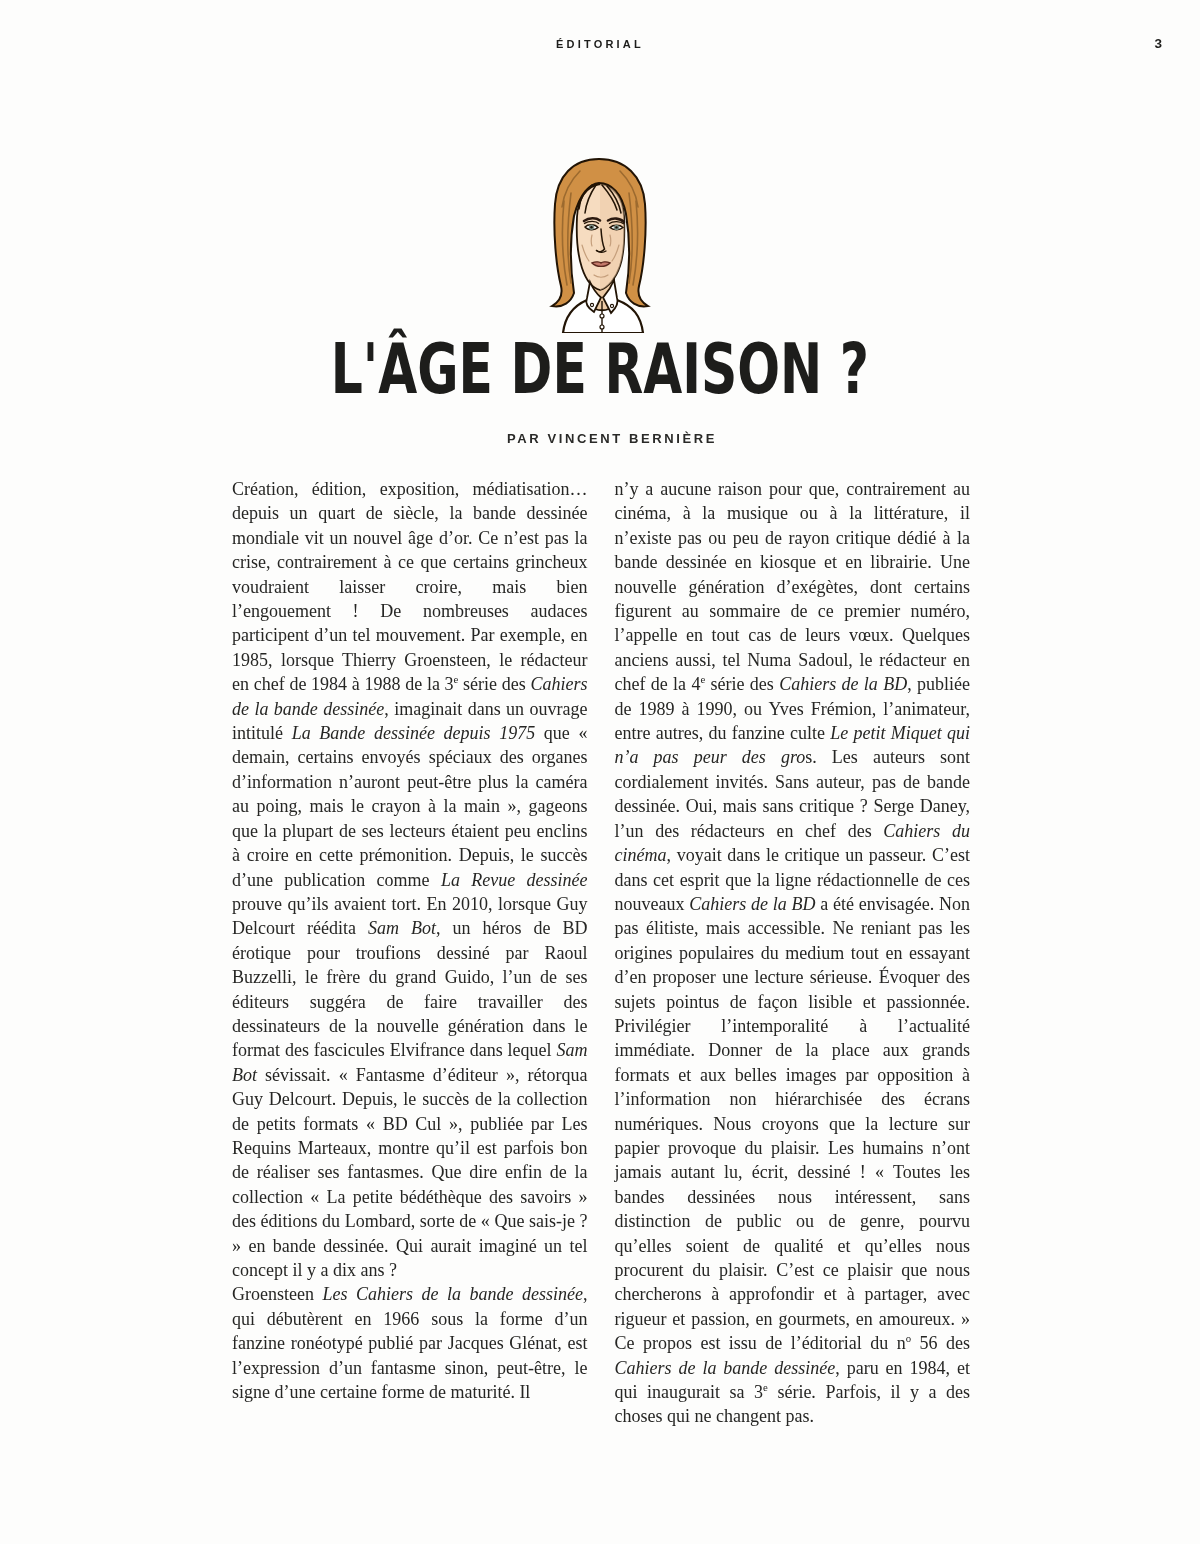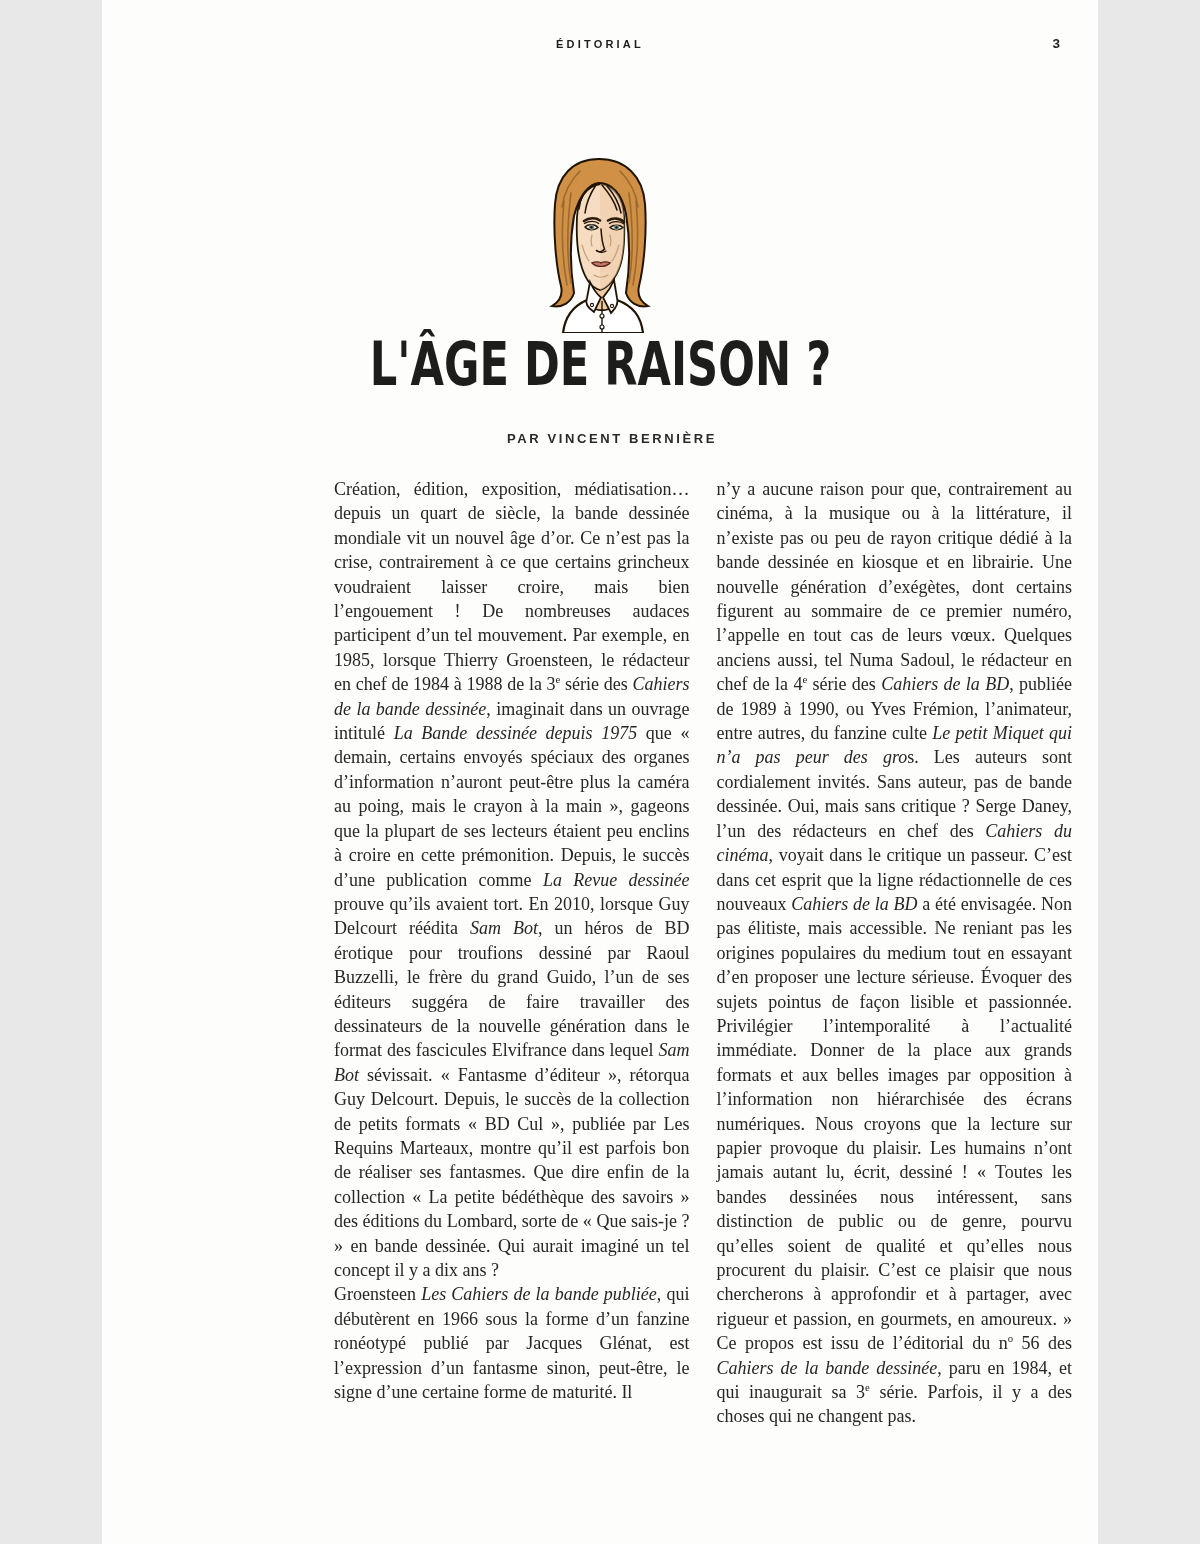--- a/index.html
+++ b/index.html
@@ -11,21 +11,21 @@
     --hair_shadow: #9c6a2f;
     --skin: #f6dcc0;
     --skin_shadow: #eccaa5;
     --lips: #c4796a;
     --iris: #7d8f85;
   }
   * { margin:0; padding:0; box-sizing:border-box; }
   html, body { background:#e8e8e8; }
   .page {
     position: relative;
-    width: 996px;
+    width: 1200px;
     height: 1544px;
     margin: 0 auto;
     background: var(--paper);
     overflow: hidden;
     color: var(--ink);
   }
   .runhead {
     position: absolute;
     top: 38px; left: 0; right: 0;
     text-align: center;
@@ -49,21 +49,21 @@
     transform: translateX(-50%);
     width: 132px; height: 178px;
   }
   .portrait svg { display:block; width:100%; height:100%; }
   .title {
     position: absolute;
     top: 334px; left: 0; right: 0;
     text-align: center;
     font-family: "DejaVu Sans", sans-serif;
     font-weight: bold;
-    font-size: 60px;
+    font-size: 70px;
     line-height: 1;
     white-space: nowrap;
     color: var(--ink);
   }
   .title .title-inner {
     display: inline-block;
     transform: scaleX(0.72);
     transform-origin: center;
     letter-spacing: 0px;
   }
@@ -190,20 +190,20 @@
 
   <h1 class="title">
     <span class="title-inner">L'ÂGE DE RAISON ?</span>
   </h1>
 
   <div class="byline">PAR VINCENT BERNIÈRE</div>
 
   <div class="columns">
     <div class="col">
         <p class="para"><span>Création, édition, exposition, médiatisation… depuis un quart de siècle, la bande dessinée mondiale vit un nouvel âge d’or. Ce n’est pas la crise, contrairement à ce que certains grincheux voudraient laisser croire, mais bien l’engouement ! De nombreuses audaces participent d’un tel mouvement. Par exemple, en 1985, lorsque Thierry Groensteen, le rédacteur en chef de 1984 à 1988 de la 3</span><sup>e</sup><span> série des </span><span class="it">Cahiers de la bande dessinée</span><span>, imaginait dans un ouvrage intitulé </span><span class="it">La Bande dessinée depuis 1975</span><span> que « demain, certains envoyés spéciaux des organes d’information n’auront peut-être plus la caméra au poing, mais le crayon à la main », gageons que la plupart de ses lecteurs étaient peu enclins à croire en cette prémonition. Depuis, le succès d’une publication comme </span><span class="it">La Revue dessinée</span><span> prouve qu’ils avaient tort. En 2010, lorsque Guy Delcourt réédita </span><span class="it">Sam Bot</span><span>, un héros de BD érotique pour troufions dessiné par Raoul Buzzelli, le frère du grand Guido, l’un de ses éditeurs suggéra de faire travailler des dessinateurs de la nouvelle génération dans le format des fascicules Elvifrance dans lequel </span><span class="it">Sam Bot</span><span> sévissait. « Fantasme d’éditeur », rétorqua Guy Delcourt. Depuis, le succès de la collection de petits formats « BD Cul », publiée par Les Requins Marteaux, montre qu’il est parfois bon de réaliser ses fantasmes. Que dire enfin de la collection « La petite bédéthèque des savoirs » des éditions du Lombard, sorte de « Que sais-je ? » en bande dessinée. Qui aurait imaginé un tel concept il y a dix ans ?</span></p>
-        <p class="para"><span>Groensteen </span><span class="it">Les Cahiers de la bande publiée</span><span>, qui débutèrent en 1966 sous la forme d’un fanzine ronéotypé publié par Jacques Glénat, est l’expression d’un fantasme sinon, peut-être, le signe d’une certaine forme de maturité. Il</span></p>
+        <p class="para"><span>Groensteen </span><span class="it">Les Cahiers de la bande dessinée</span><span>, qui débutèrent en 1966 sous la forme d’un fanzine ronéotypé publié par Jacques Glénat, est l’expression d’un fantasme sinon, peut-être, le signe d’une certaine forme de maturité. Il</span></p>
       </div>
     <div class="col">
         <p class="para"><span>n’y a aucune raison pour que, contrairement au cinéma, à la musique ou à la littérature, il n’existe pas ou peu de rayon critique dédié à la bande dessinée en kiosque et en librairie. Une nouvelle génération d’exégètes, dont certains figurent au sommaire de ce premier numéro, l’appelle en tout cas de leurs vœux. Quelques anciens aussi, tel Numa Sadoul, le rédacteur en chef de la 4</span><sup>e</sup><span> série des </span><span class="it">Cahiers de la BD</span><span>, publiée de 1989 à 1990, ou Yves Frémion, l’animateur, entre autres, du fanzine culte </span><span class="it">Le petit Miquet qui n’a pas peur des gro</span><span>s. Les auteurs sont cordialement invités. Sans auteur, pas de bande dessinée. Oui, mais sans critique ? Serge Daney, l’un des rédacteurs en chef des </span><span class="it">Cahiers du cinéma</span><span>, voyait dans le critique un passeur. C’est dans cet esprit que la ligne rédactionnelle de ces nouveaux </span><span class="it">Cahiers de la BD</span><span> a été envisagée. Non pas élitiste, mais accessible. Ne reniant pas les origines populaires du medium tout en essayant d’en proposer une lecture sérieuse. Évoquer des sujets pointus de façon lisible et passionnée. Privilégier l’intemporalité à l’actualité immédiate. Donner de la place aux grands formats et aux belles images par opposition à l’information non hiérarchisée des écrans numériques. Nous croyons que la lecture sur papier provoque du plaisir. Les humains n’ont jamais autant lu, écrit, dessiné ! « Toutes les bandes dessinées nous intéressent, sans distinction de public ou de genre, pourvu qu’elles soient de qualité et qu’elles nous procurent du plaisir. C’est ce plaisir que nous chercherons à approfondir et à partager, avec rigueur et passion, en gourmets, en amoureux. » Ce propos est issu de l’éditorial du n</span><sup>o</sup><span> 56 des </span><span class="it">Cahiers de la bande dessinée</span><span>, paru en 1984, et qui inaugurait sa 3</span><sup>e</sup><span> série. Parfois, il y a des choses qui ne changent pas.</span></p>
       </div>
   </div>
 
 </div>
 
 </body></html>

